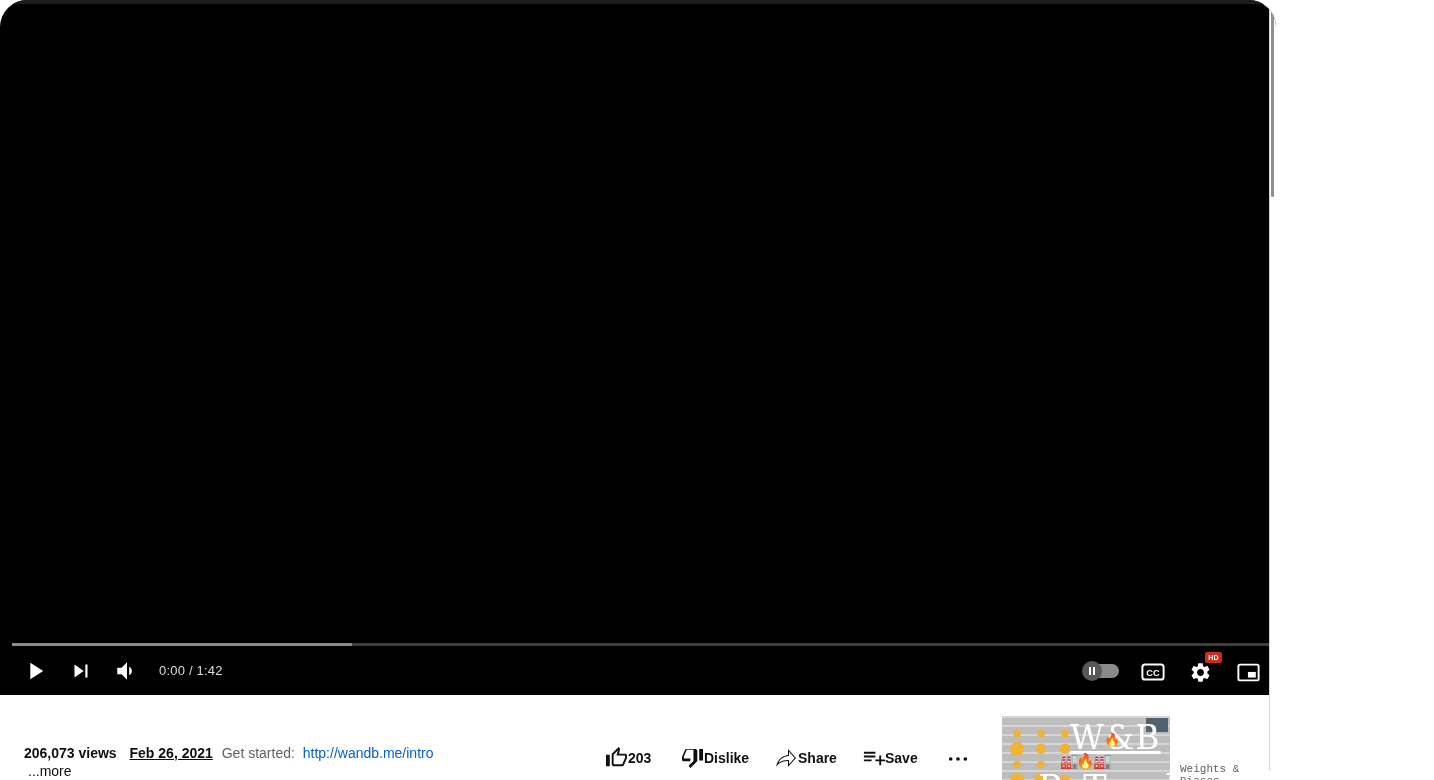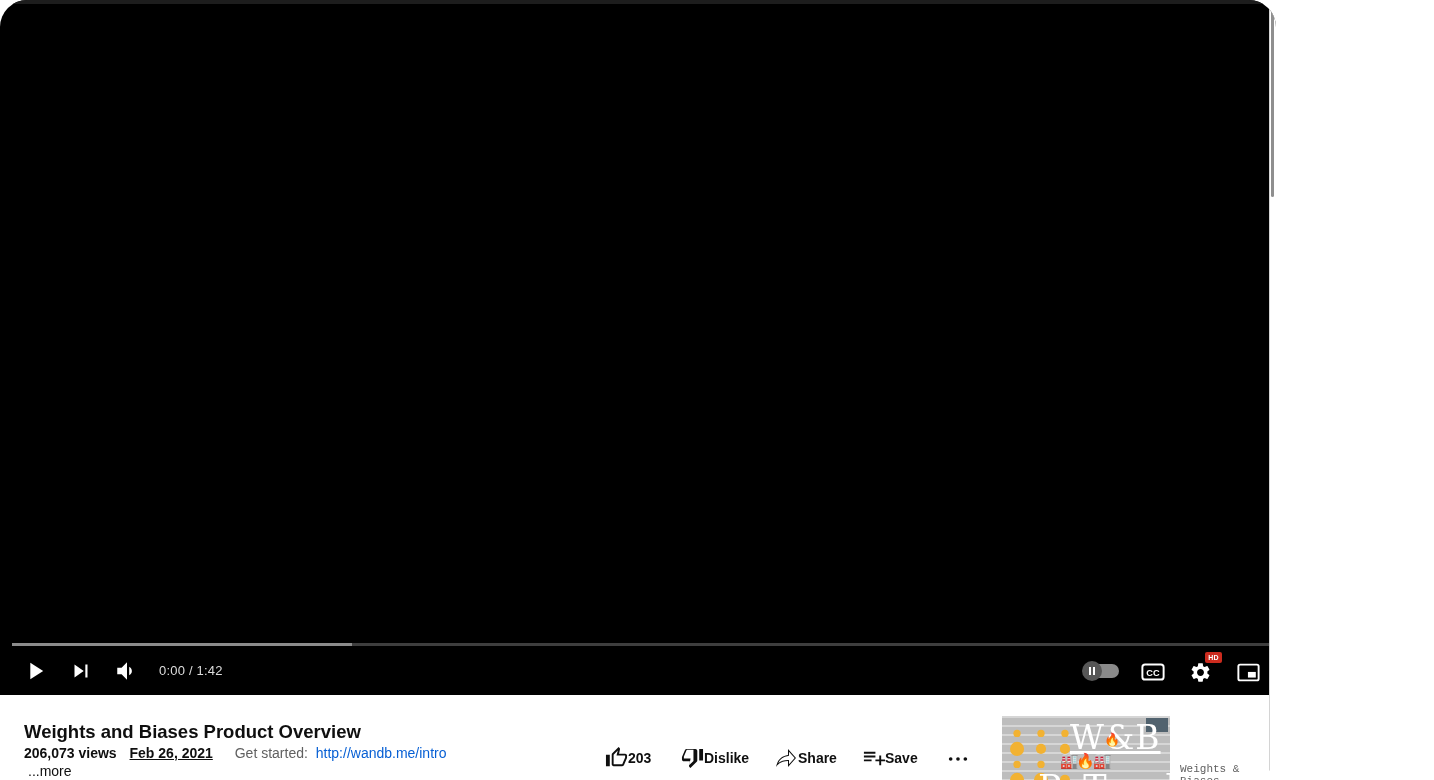--- a/index.html
+++ b/index.html
@@ -30,21 +30,21 @@
 
   
   .scrollbar{position:absolute;right:0;top:0;width:6px;height:780px;background:#fff;border-left:1px solid #d4d4d4;}
   .scrollbar .thumb{position:absolute;left:1px;top:3px;width:3px;height:194px;background:#8f8f8f;border-radius:2px;}
 
   
   .video-title{position:absolute;left:24px;top:709px;font-size:18.5px;font-weight:700;color:#0f0f0f;}
   .stats{position:absolute;left:24px;top:745px;font-size:14px;color:#0f0f0f;white-space:nowrap;}
   .stats .b{font-weight:700;}
   .stats .date{margin-left:9px;text-decoration:underline;}
-  .stats .prefix{color:#606060;margin-left:18px;}
+  .stats .prefix{color:#606060;margin-left:5px;}
   .stats .link{color:#065fd4;margin-left:4px;text-decoration:none;cursor:pointer;}
   .more{position:absolute;left:28px;top:763px;font-size:14px;font-weight:400;color:#0f0f0f;cursor:pointer;}
 
   
   .action{position:absolute;top:746px;display:flex;align-items:center;gap:0;cursor:pointer;color:#0f0f0f;}
   .action .lbl{font-size:14px;font-weight:700;}
 
   
   .thumb{position:absolute;left:1002px;top:716px;width:168px;height:94px;overflow:hidden;cursor:pointer;
          background:#bdbdbd;
@@ -156,21 +156,20 @@
       <svg width="28" height="28" viewBox="0 0 24 24">
         <path fill="#fff" d="M7 14H5v5h5v-2H7v-3zm-2-4h2V7h3V5H5v5zm12 7h-3v2h5v-5h-2v3zM14 5v2h3v3h2V5h-5z"></path>
       </svg>
     </div>
   </div>
 
   <div class="scrollbar">
     <div class="thumb"></div>
   </div>
 
-  <h1 class="video-title">Weights and Biases Product Overview</h1>
 
   <div class="stats">
     <span class="b">206,073 views</span>
     <span class="b date">Feb 26, 2021</span>
     <span class="prefix">Get started:</span>
     <a class="link">http://wandb.me/intro</a>
   </div>
   <div class="more">...more</div>
 
   <div class="action" style="left:605px;">

